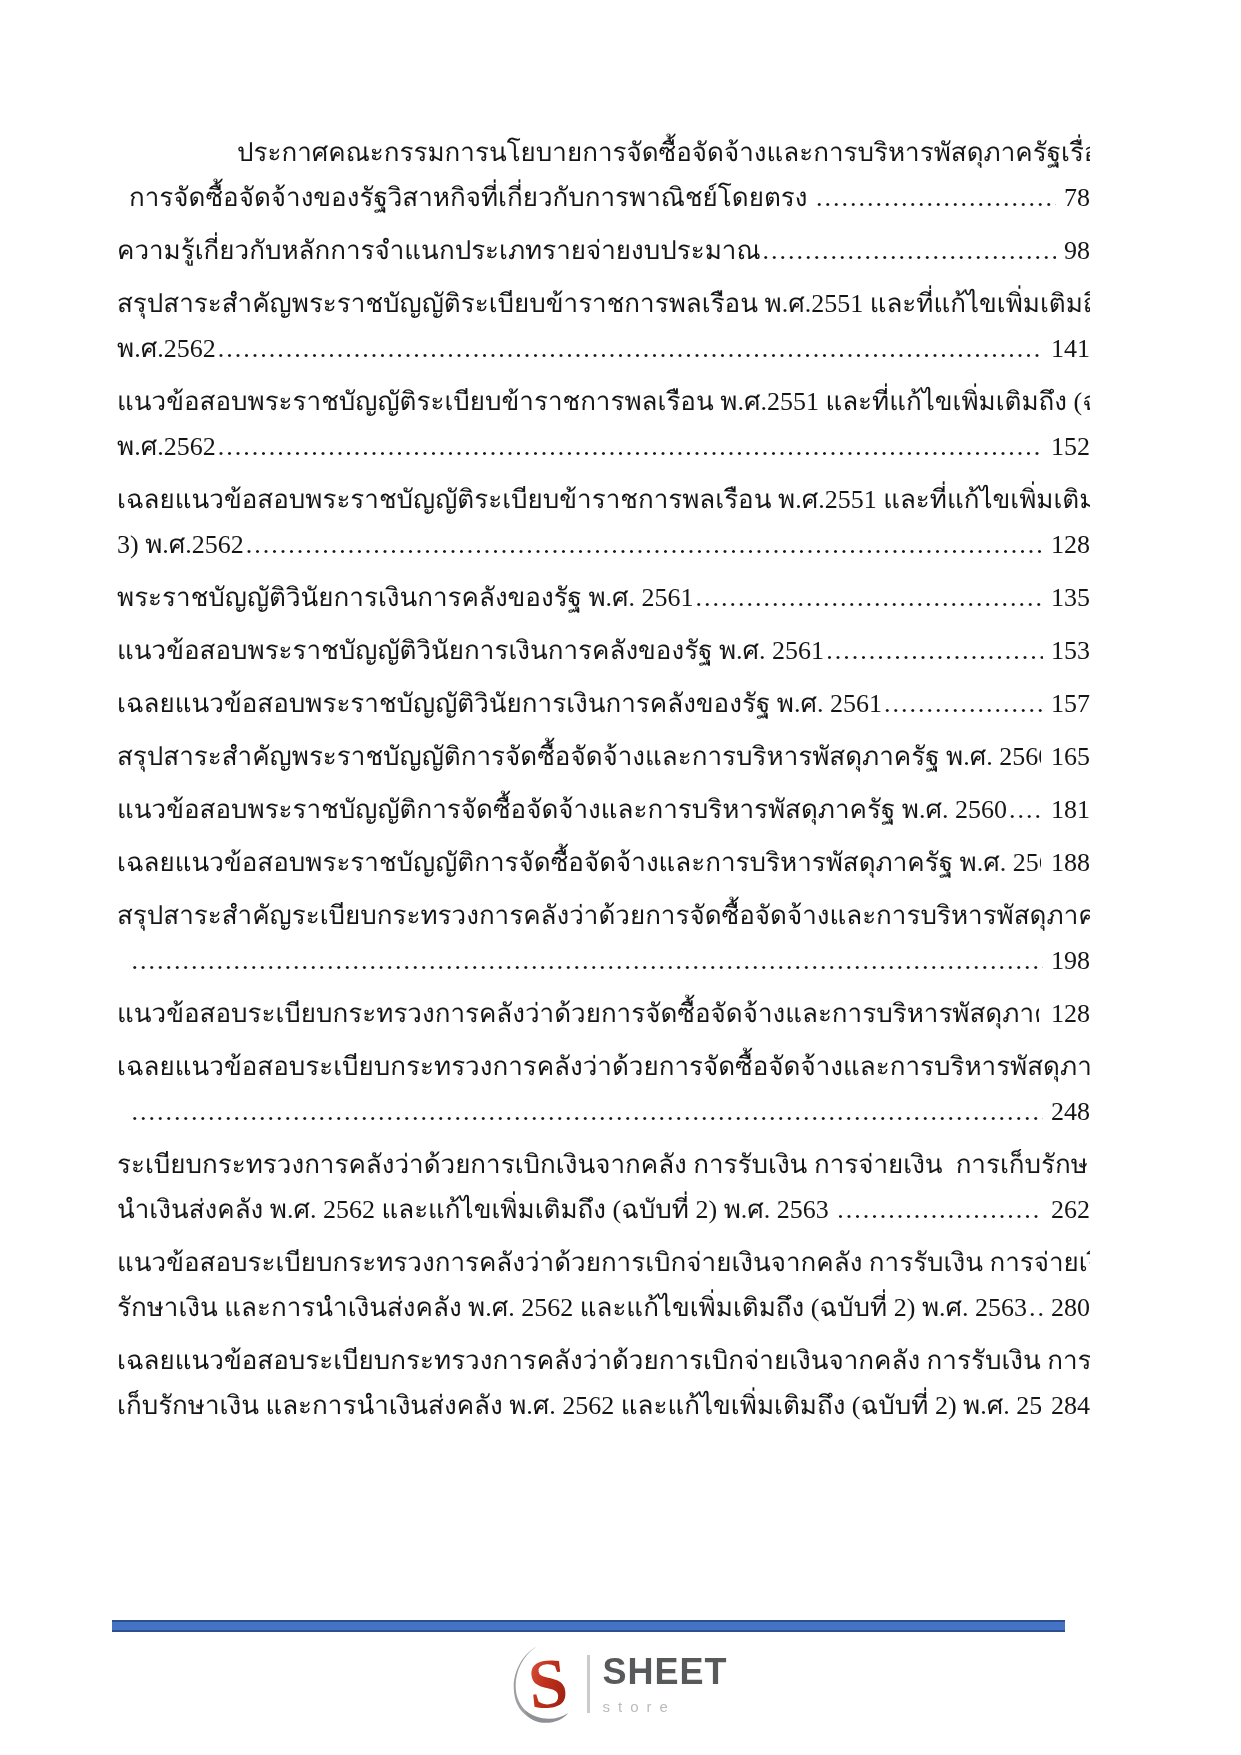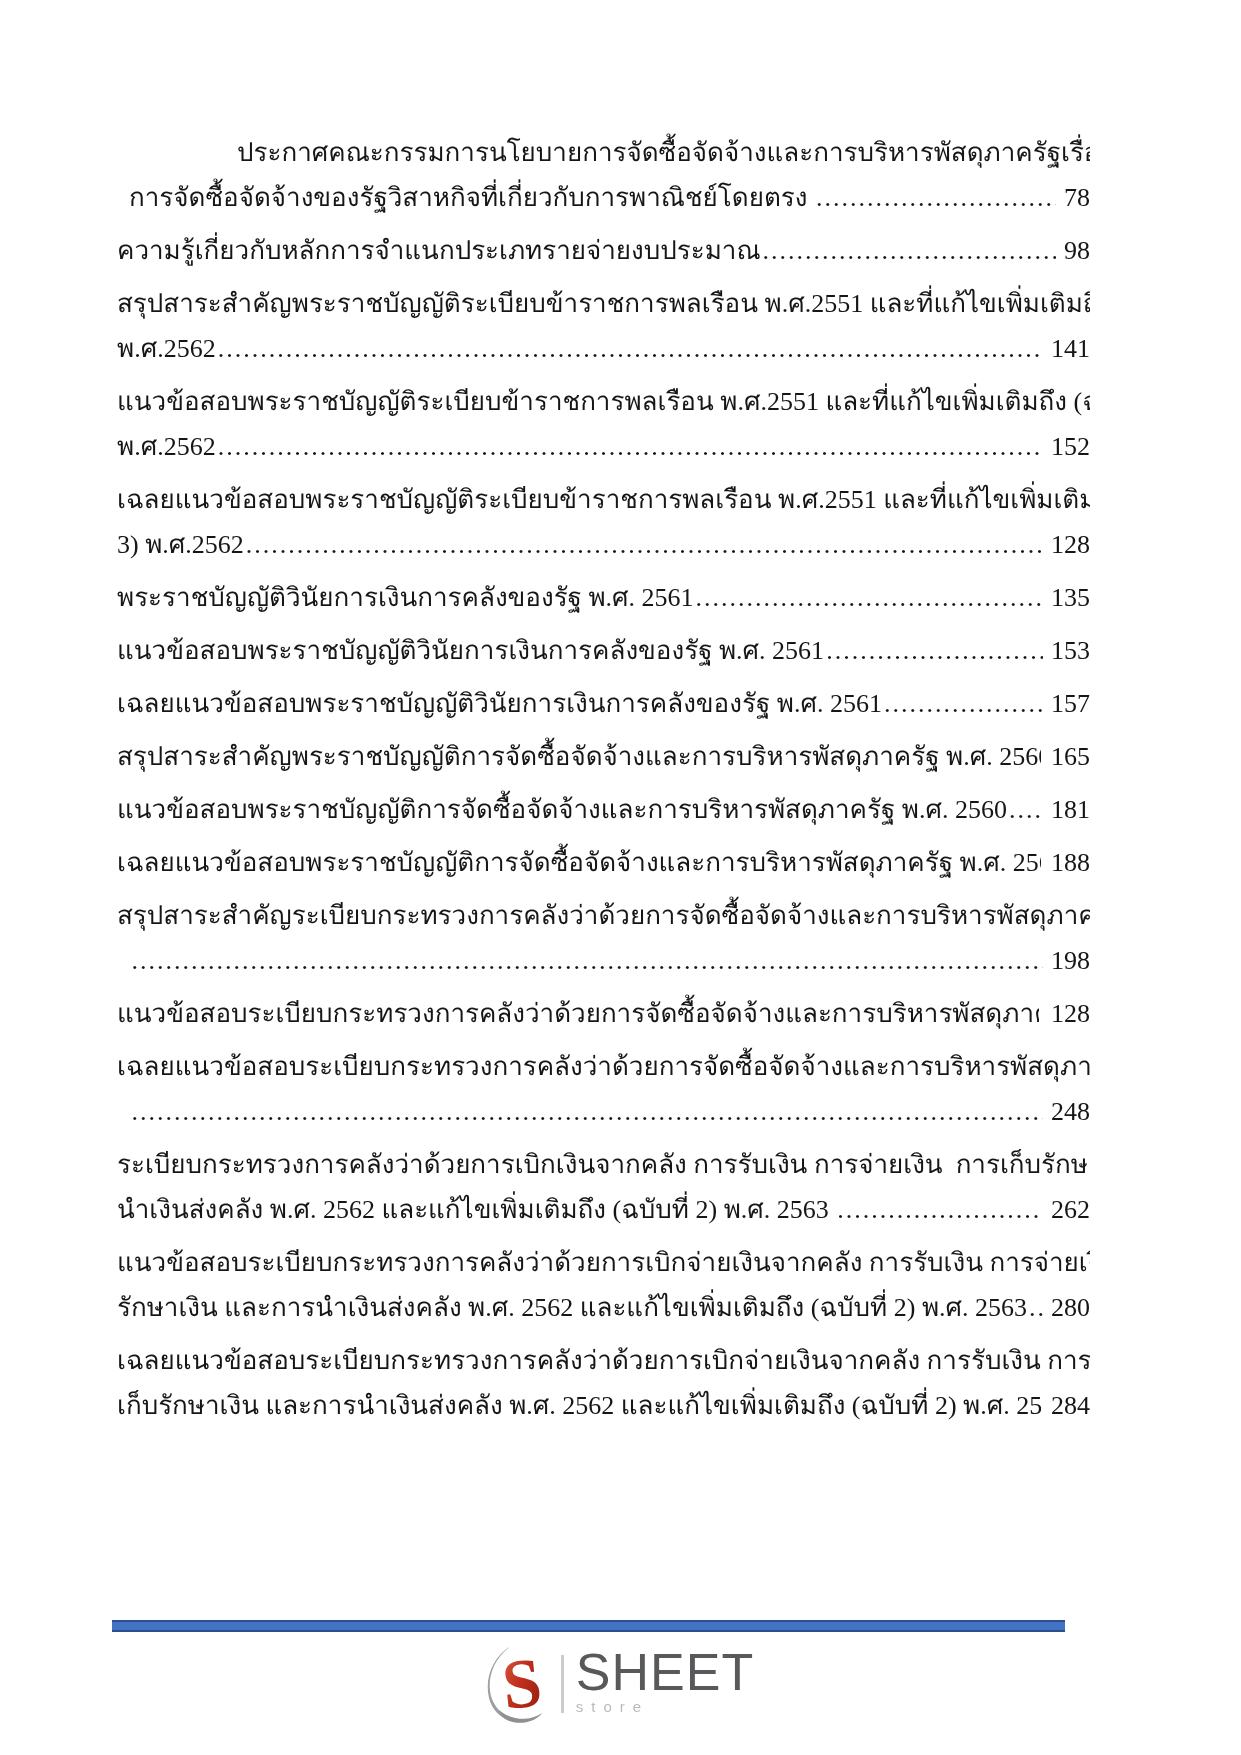--- a/index.html
+++ b/index.html
@@ -58,22 +58,22 @@
   .logo-mark { width: 66px; height: 80px; flex: 0 0 auto; }
   .logo-divider {
     width: 3px; height: 58px;
     background: #c9cbcd;
     margin: 0 12px 0 8px;
     flex: 0 0 auto;
   }
   .logo-textcol { display: flex; flex-direction: column; }
   .logo-brand {
     font-family: "Liberation Sans", sans-serif;
-    font-weight: normal;
-    font-size: 52px;
+    font-weight: bold;
+    font-size: 36px;
     line-height: 40px;
     letter-spacing: 1px;
   }
   .logo-sub {
     font-family: "Liberation Sans", sans-serif;
     font-size: 15px;
     line-height: 18px;
     letter-spacing: 8px;
     margin-top: 6px;
   }

